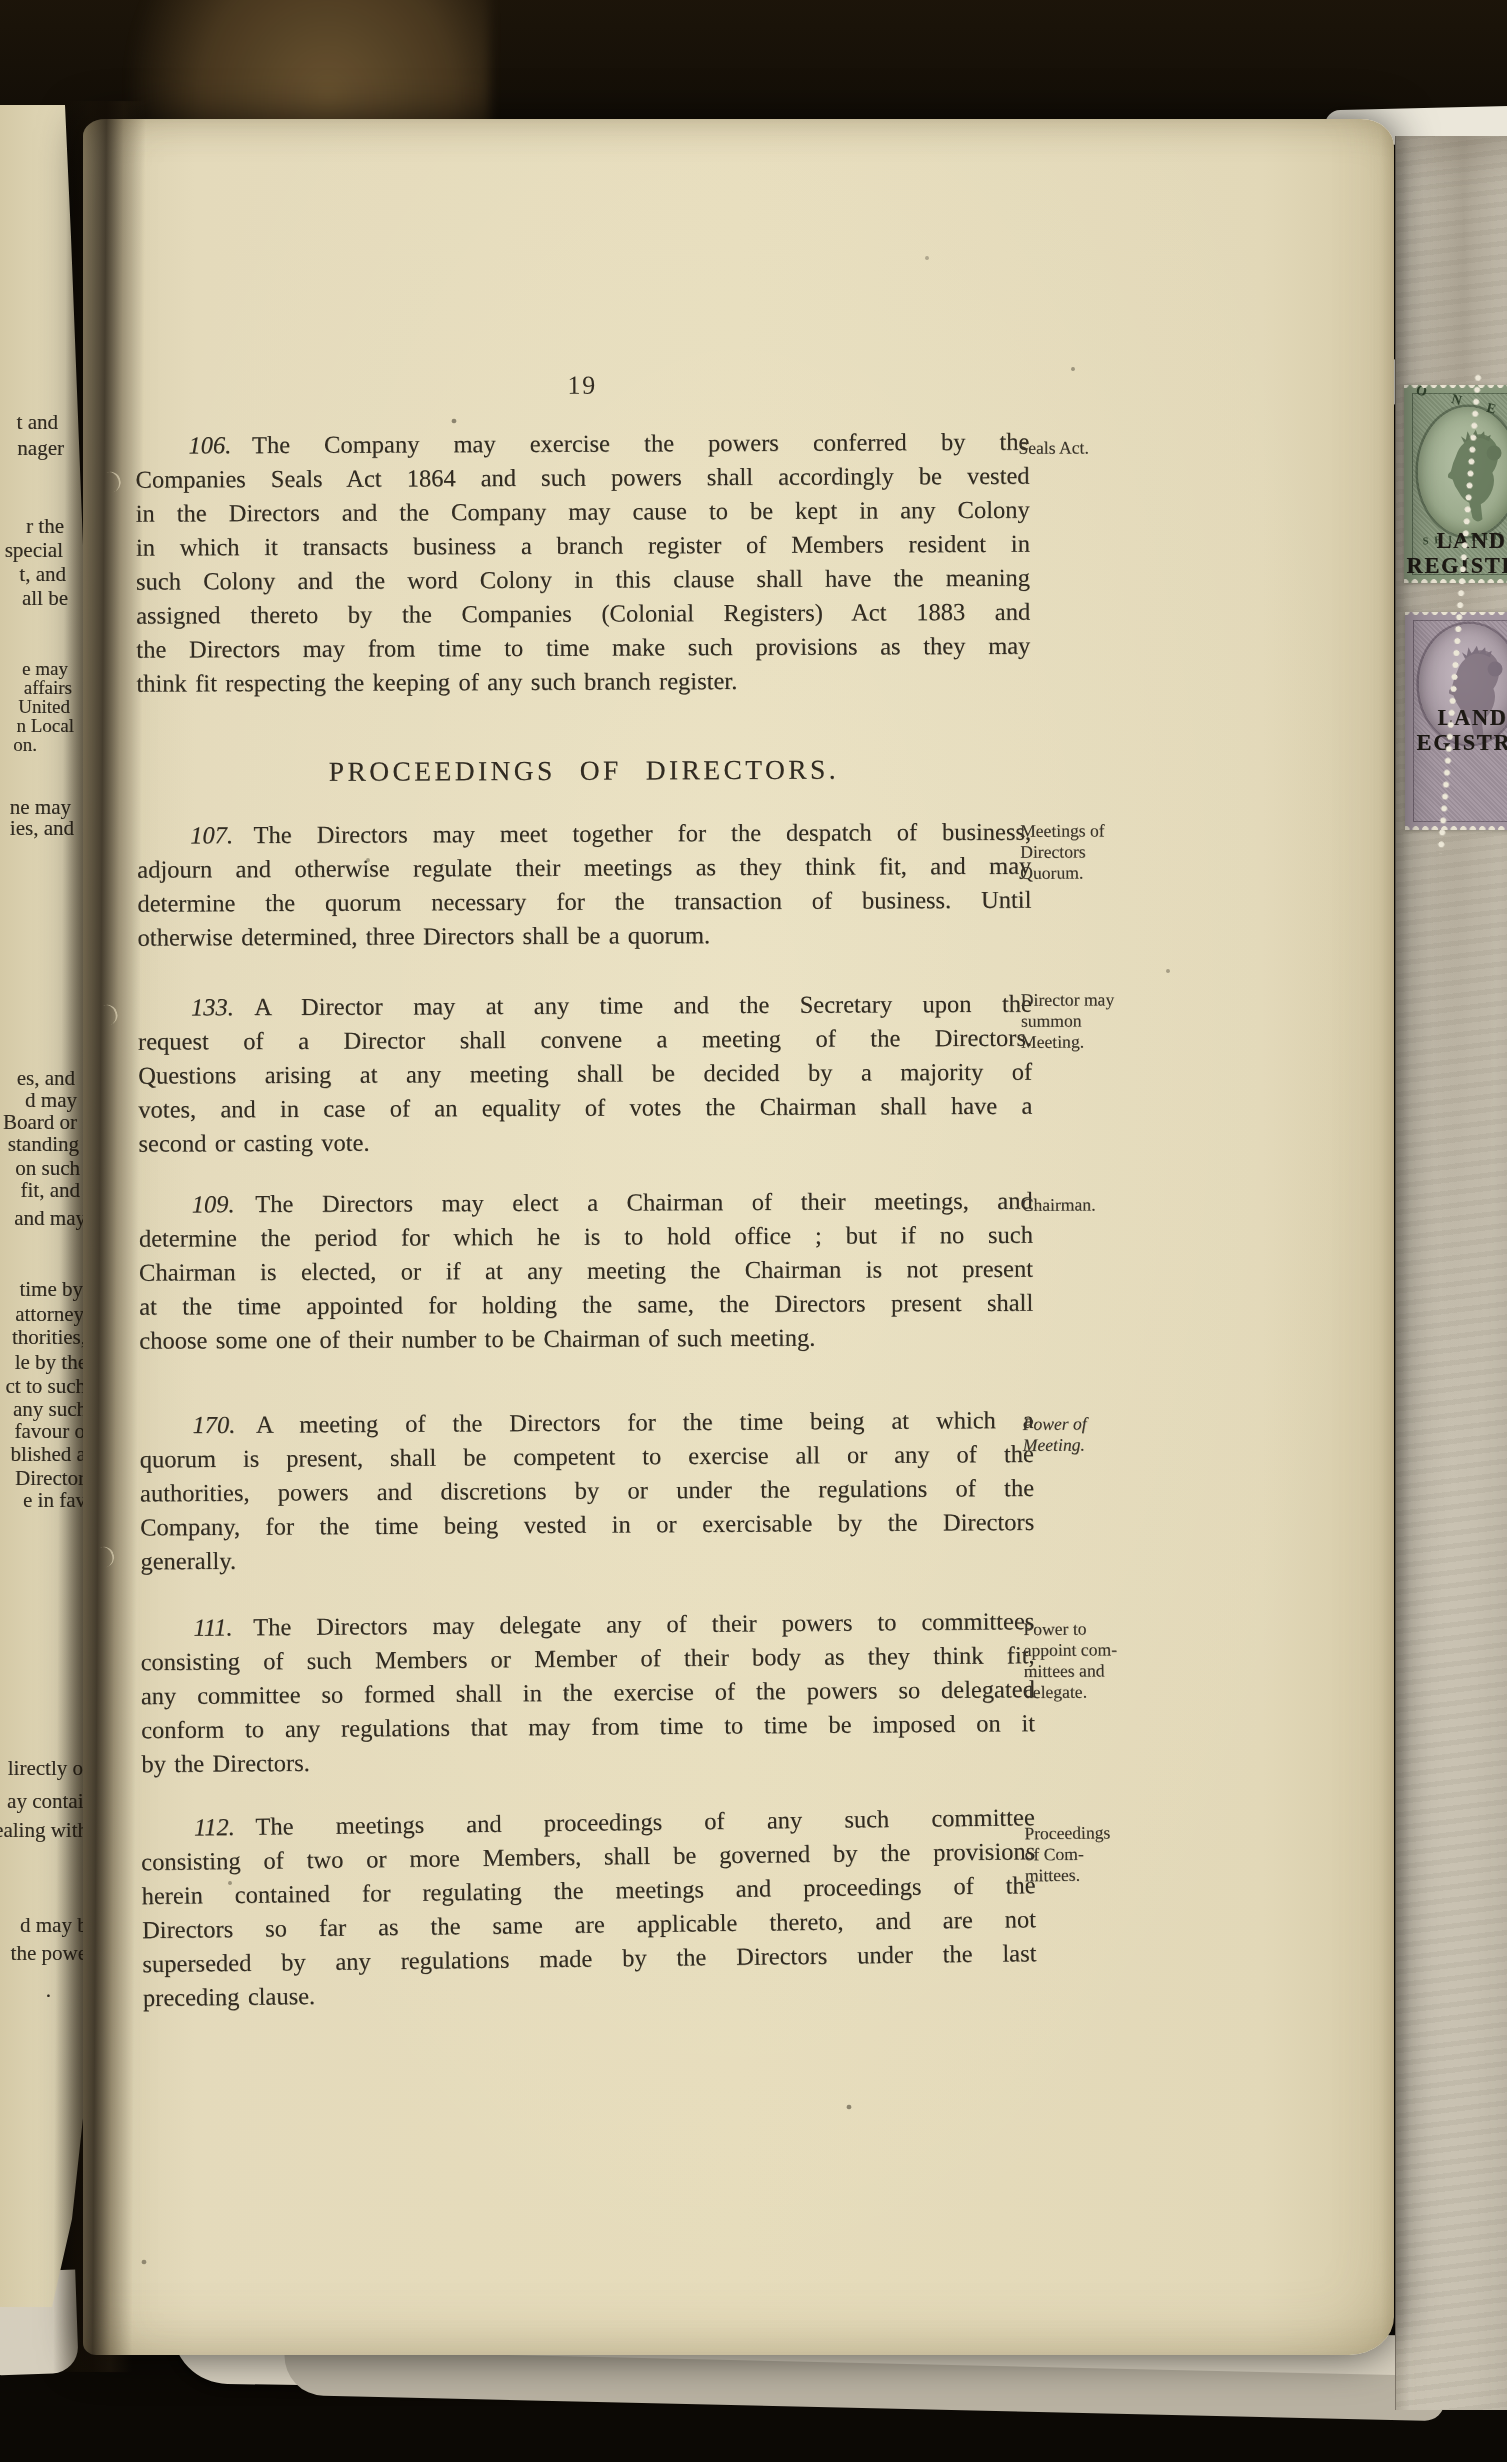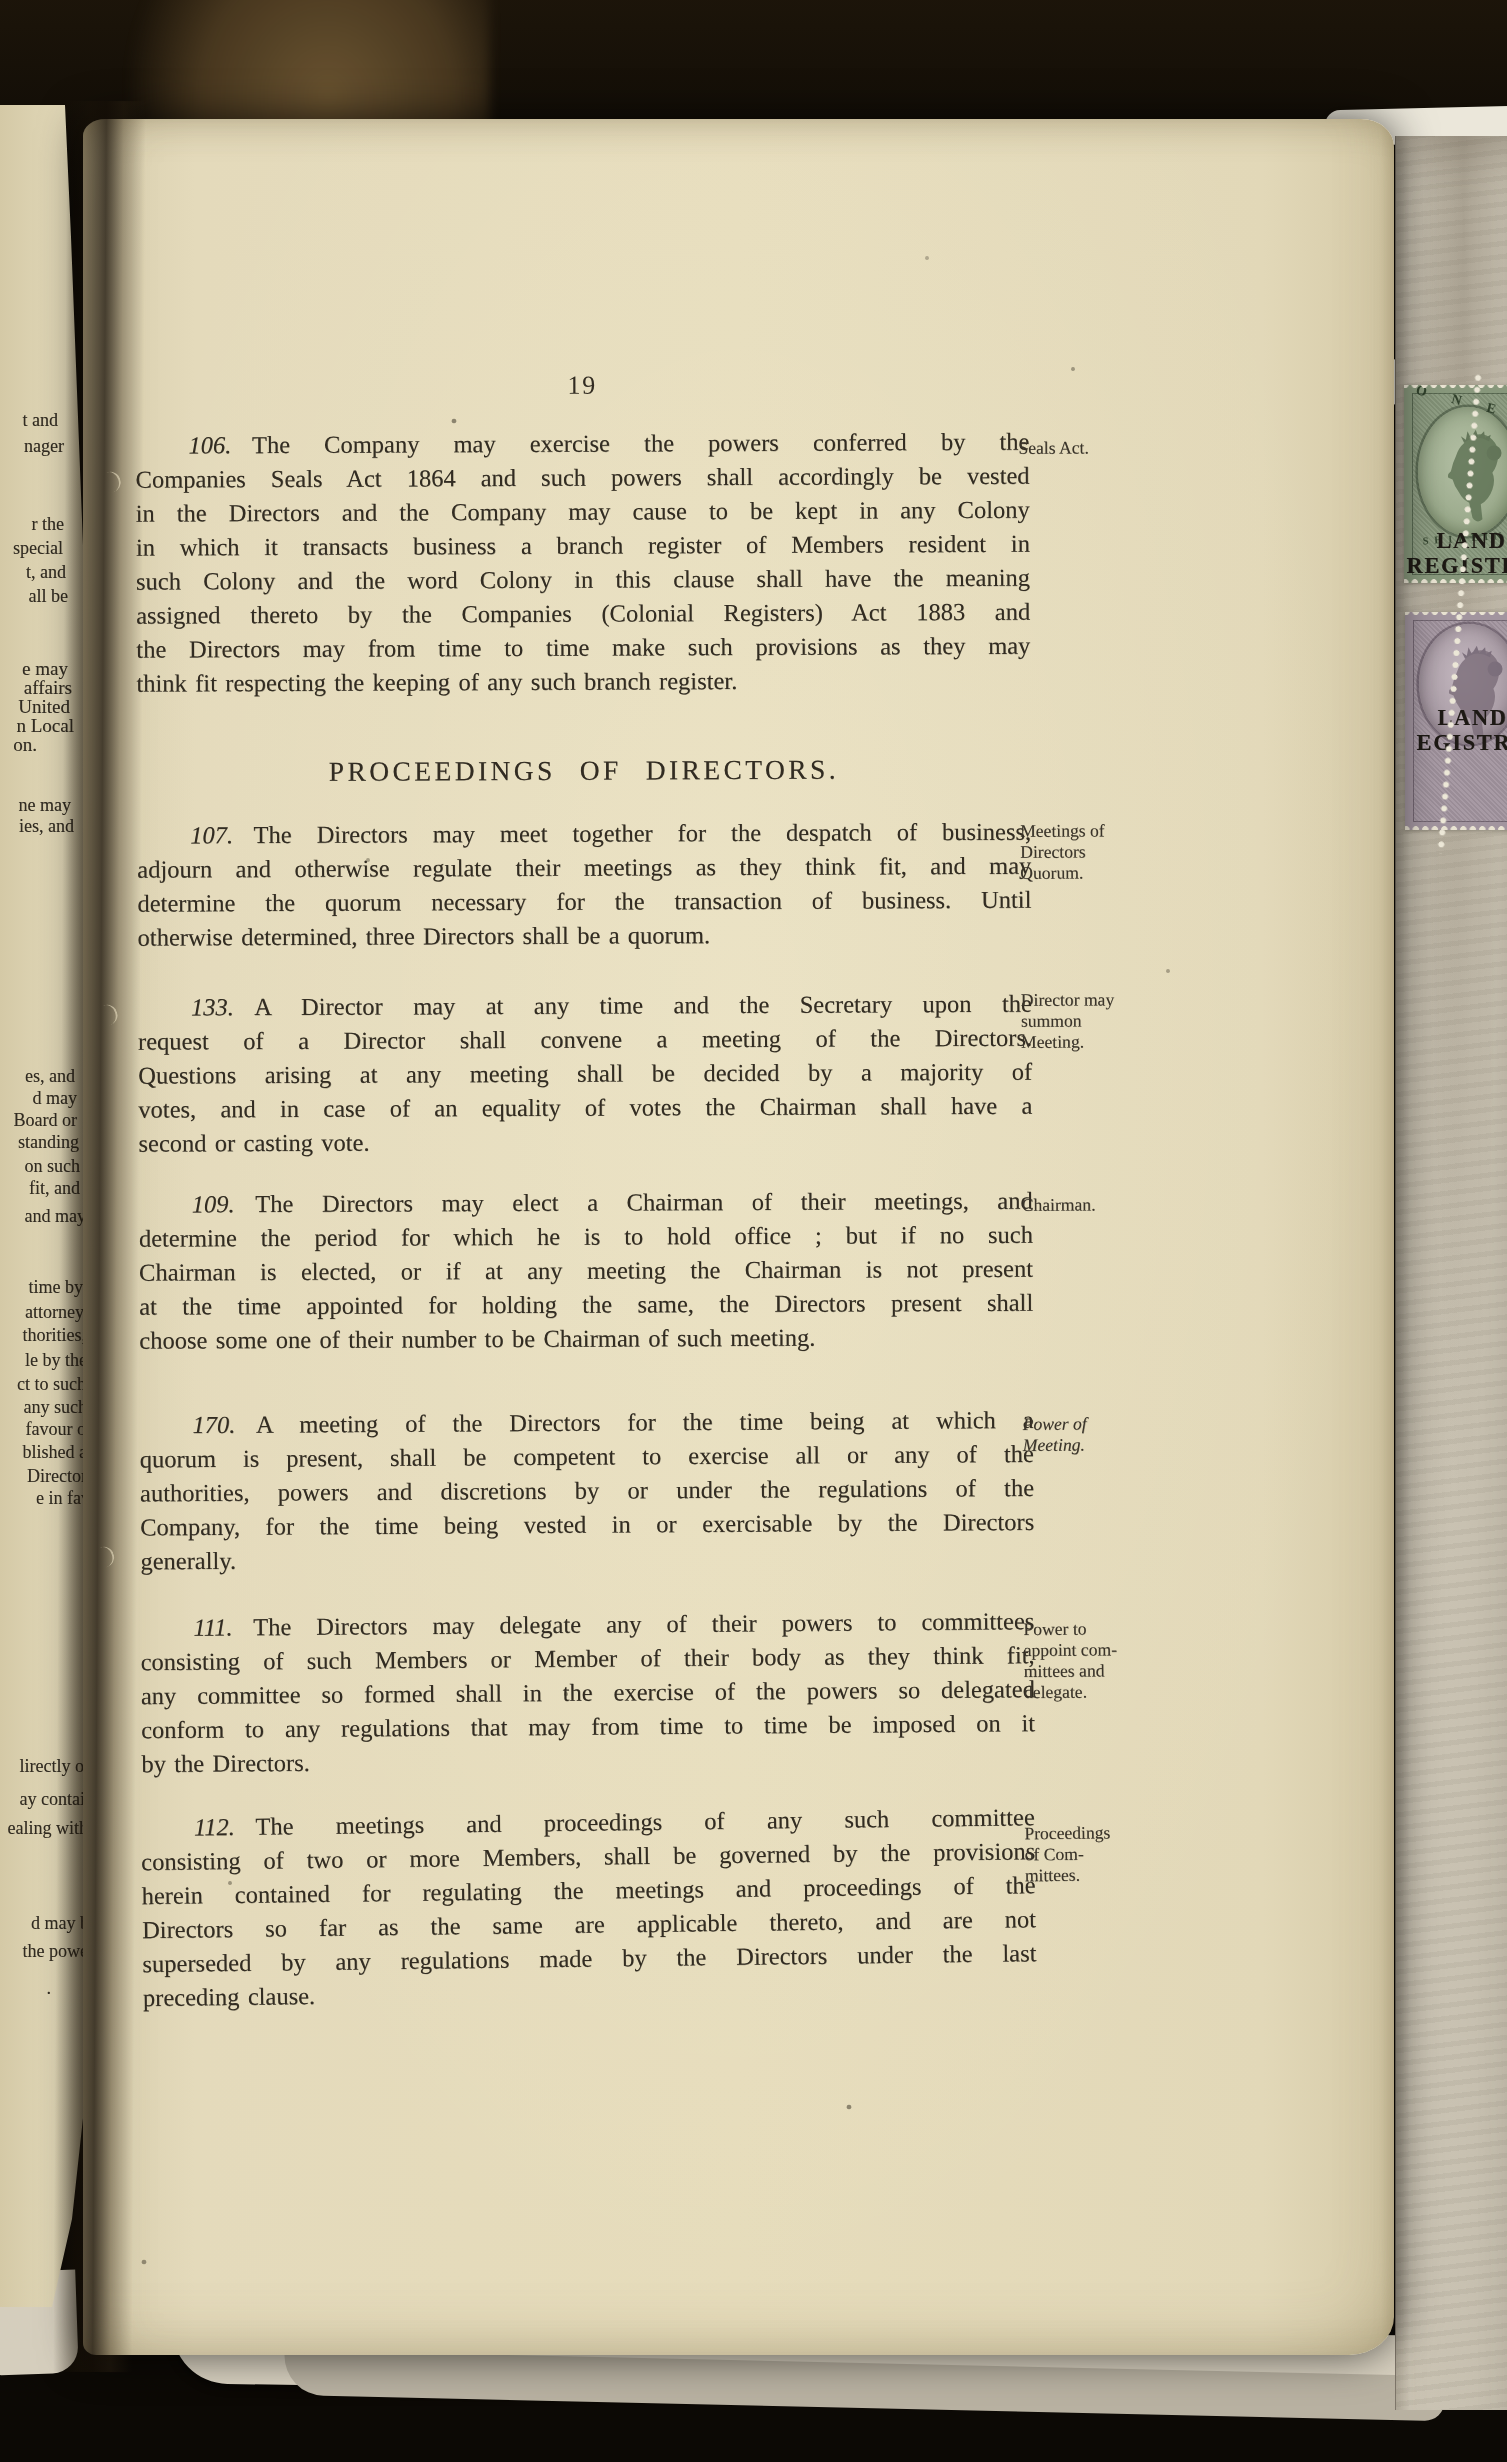--- a/index.html
+++ b/index.html
@@ -68,21 +68,21 @@
   .perf-line{position:absolute;left:1455px;top:372px;width:9.5px;height:482px;
     transform:rotate(4.5deg);z-index:30;
     background-image:radial-gradient(circle at 4.3px 5.2px,#ece7d7 2.6px,rgba(0,0,0,0) 3.2px);
     background-size:9.5px 12px;}
   
   .left-page{position:absolute;left:0;top:105px;width:120px;height:2202px;
     background:linear-gradient(90deg,#d4c9a6 0,var(--facing_page,#dcd2b1) 30%,#e0d6b6 55%,#c4b692 88%,#a79872 100%);
     clip-path:polygon(0 0,65px 0,71px 6%,83px 20%,89px 38%,101px 52%,119px 62%,105px 74%,96px 86%,72px 96%,52px 100%,0 100%);
     box-shadow:8.6px 0 20.6px rgba(15,10,4,.5);}
   .frag{position:absolute;white-space:nowrap;color:var(--ink,#322c22);
-    font-size:18px;text-shadow:0.3px 0.3px 0.4px rgba(47,42,33,.4);}
+    font-size:21px;text-shadow:0.3px 0.3px 0.4px rgba(47,42,33,.4);}
   .frag.small{font-size:19px;}
   
   .gutter{position:absolute;left:60px;top:101px;width:79px;height:2271px;z-index:20;
     transform:rotate(.35deg);
     background:linear-gradient(90deg,rgba(25,18,8,0) 0,rgba(28,20,9,.45) 30%,rgba(22,15,7,.72) 50%,rgba(52,40,22,.35) 72%,rgba(0,0,0,0) 100%);}
   .stitch{position:absolute;width:13.8px;height:20.6px;border-right:2.6px solid rgba(232,222,192,.6);
     border-radius:0 70% 70% 0 / 0 50% 50% 0;transform:rotate(-18deg);left:40px;}
   
   .page{position:absolute;left:83px;top:119px;width:1311px;height:2236px;z-index:10;
     background:

